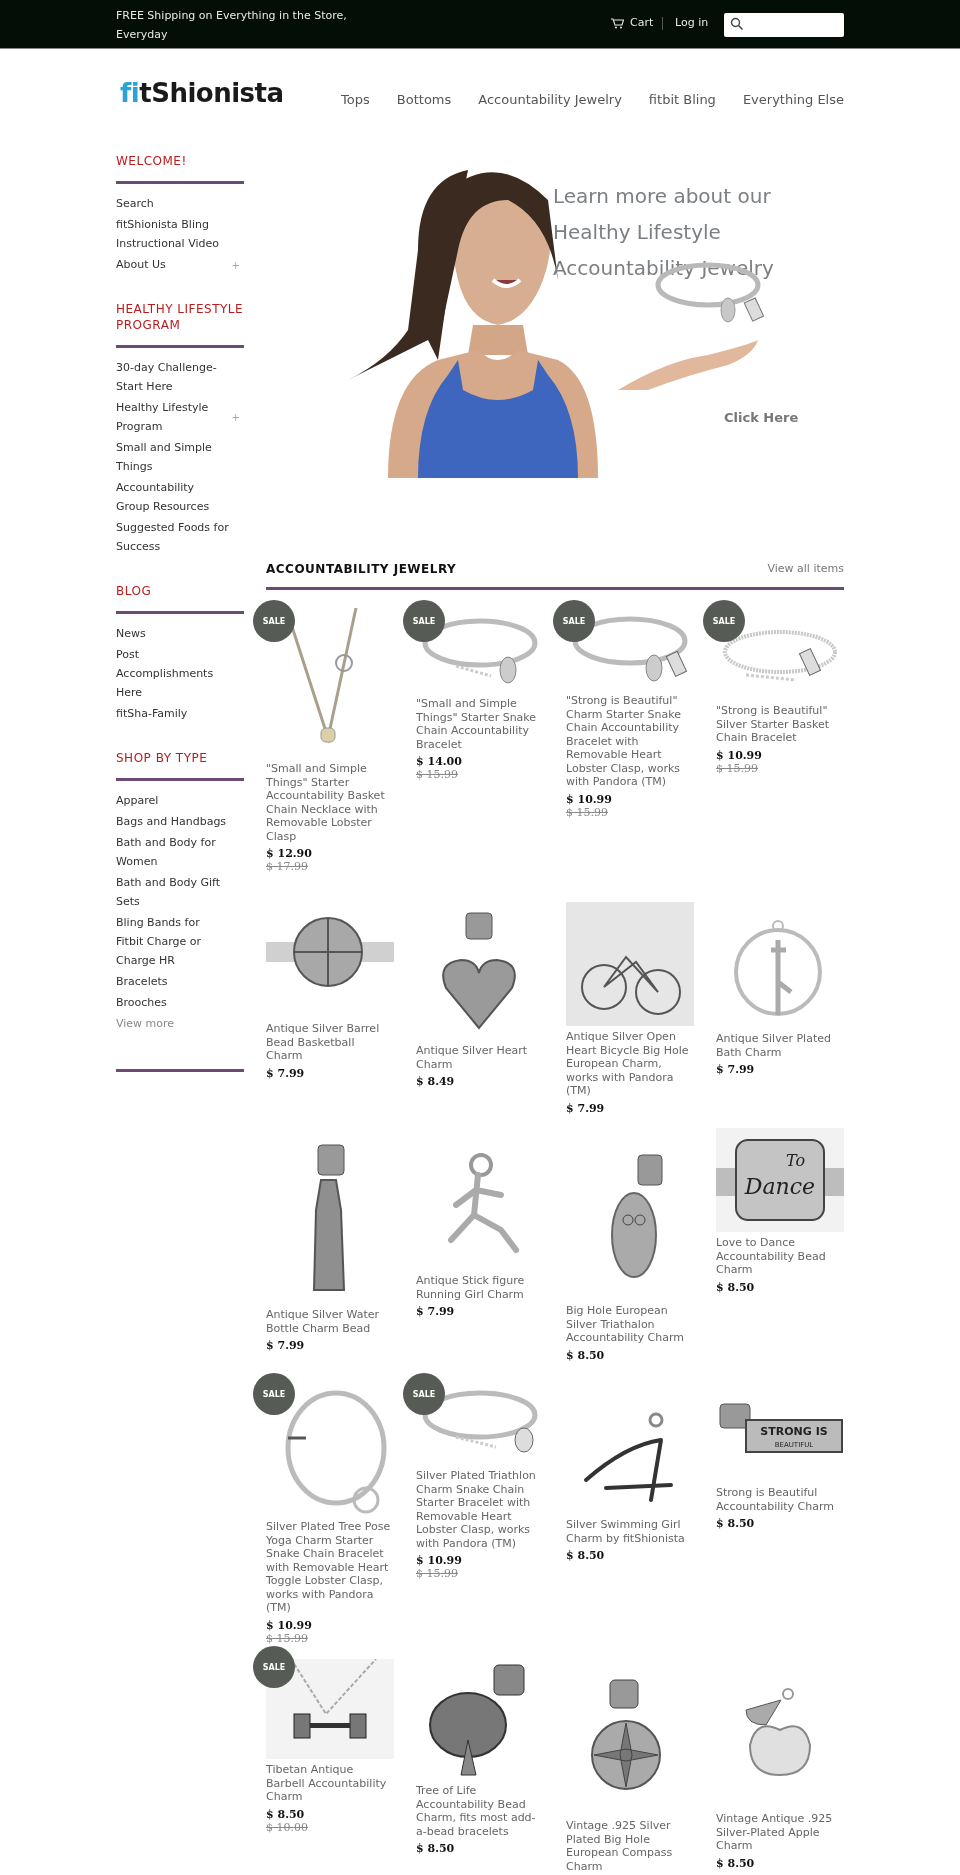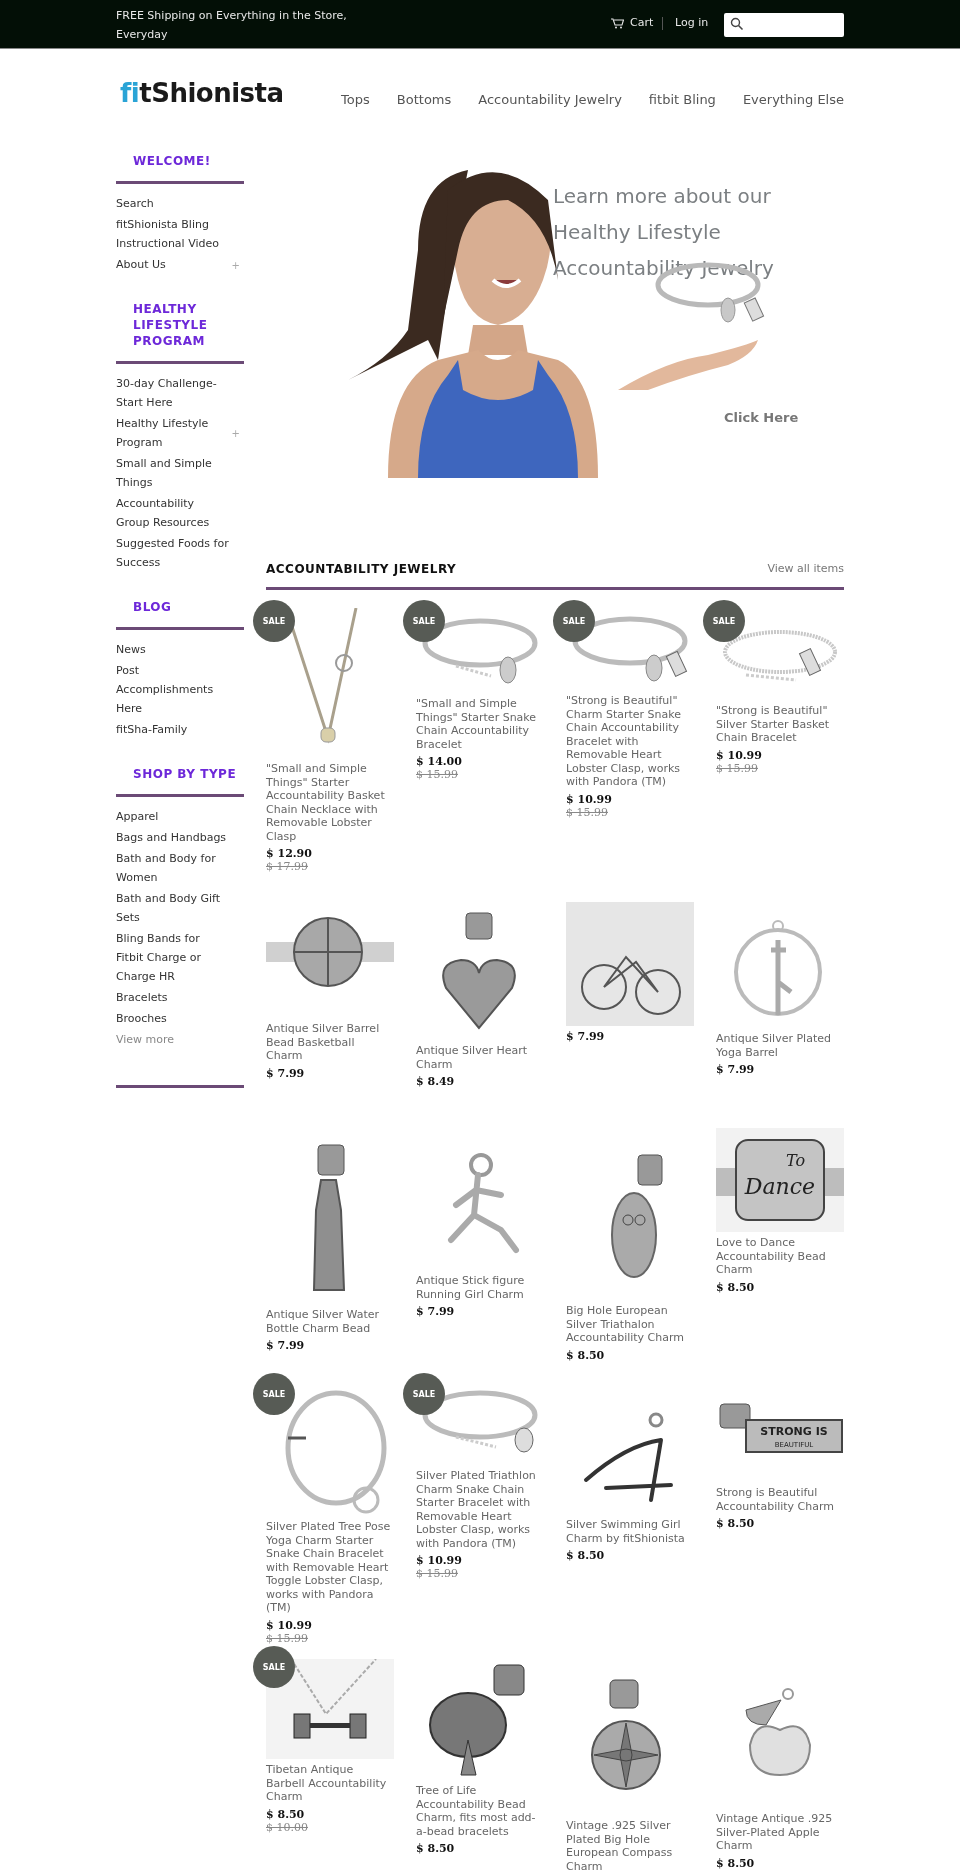--- a/index.html
+++ b/index.html
@@ -10,21 +10,21 @@
   .topbar .sep { position: absolute; left: 662px; top: 17px; width: 1px; height: 13px; background: #555; }
   .topbar .login { position: absolute; left: 675px; top: 16px; font-size: 11px; color: #e8e8e8; }
   .topbar .search { position: absolute; left: 724px; top: 13px; width: 120px; height: 24px; background: #fff; border-radius: 2px; }
   .topbar .search .icon { position: absolute; left: 6px; top: 4px; width: 14px; height: 14px; }
   .topbar .search input { position: absolute; left: 24px; top: 2px; width: 92px; height: 20px; border: none; outline: none; font-size: 11px; background: transparent; }
   .logo { position: absolute; left: 120px; top: 78px; font-size: 26px; font-family: "DejaVu Sans", sans-serif; font-weight: bold; color: #1a1a1a; letter-spacing: -0.5px; }
   .logo .f { color: #2aa4d6; }
   .nav { position: absolute; top: 92px; right: 116px; display: flex; gap: 27px; font-size: 13px; color: #555; }
   .nav span { cursor: pointer; }
   .sidebar { position: absolute; left: 116px; top: 150px; width: 128px; }
-  .sb-h { font-size: 12px; font-weight: bold; color: #6d28d9; letter-spacing: 0.5px; line-height: 16px; padding-top: 3px; margin-left: 17px; }
+  .sb-h { font-size: 12px; font-weight: normal; color: #b91c1c; letter-spacing: 0.5px; line-height: 16px; padding-top: 3px; }
   .sb-rule { height: 3px; background: #6b4a76; margin: 12px 0 10px 0; }
   .sb-item { font-size: 11px; line-height: 19px; color: #333; position: relative; padding-right: 14px; margin-bottom: 2px; }
   .sb-item .plus { position: absolute; right: 4px; top: 50%; transform: translateY(-50%); font-size: 10px; color: #aaa; }
   .sb-more { font-size: 11px; line-height: 19px; color: #888; }
   .sb-gap { height: 22px; }
   .hero { position: absolute; left: 308px; top: 160px; width: 536px; height: 318px; overflow: hidden; background: #fff; }
   .hero .woman { position: absolute; left: 40px; top: 0; width: 300px; height: 318px; }
   .hero .head-text { position: absolute; left: 245px; top: 18px; font-size: 20px; line-height: 36px; color: #7b7f82; font-family: "DejaVu Sans", sans-serif; width: 300px; }
   .hero .click { position: absolute; left: 416px; top: 250px; font-size: 13px; font-weight: bold; color: #777; }
   .sec-head { position: absolute; left: 266px; top: 560px; width: 578px; height: 30px; border-bottom: 3px solid #6b4a76; }
@@ -218,32 +218,33 @@
 </div>
 
 <div class="product" style="left:566px;top:902px">
   <div class="img" style="height:124px;background:#e6e6e6">
     <svg width="128" height="124" viewBox="0 0 128 124">
         <circle cx="38" cy="85" r="22" fill="none" stroke="#555" stroke-width="2"></circle>
         <circle cx="92" cy="90" r="22" fill="none" stroke="#555" stroke-width="2"></circle>
         <path d="M38 85 L60 55 L92 90 L70 60 Z" fill="none" stroke="#555" stroke-width="2"></path>
       </svg>
   </div>
+  <div class="name">Antique Silver Open Heart Bicycle Big Hole European Charm, works with Pandora (TM)</div>
   <div class="price">$ 7.99</div>
 </div>
 
 <div class="product" style="left:716px;top:910px">
   <div class="img" style="height:118px">
     <svg width="128" height="118" viewBox="0 0 128 118">
         <circle cx="62" cy="62" r="42" fill="none" stroke="#bbb" stroke-width="4"></circle>
         <circle cx="62" cy="16" r="5" fill="none" stroke="#bbb" stroke-width="2"></circle>
         <path d="M62 30 L62 105 M55 40 L70 40 M62 72 L75 82" stroke="#aaa" stroke-width="5"></path>
       </svg>
   </div>
-  <div class="name">Antique Silver Plated Yoga Barrel</div>
+  <div class="name">Antique Silver Plated Bath Charm</div>
   <div class="price">$ 7.99</div>
 </div>
 
 <div class="product" style="left:266px;top:1140px">
   <div class="img" style="height:164px">
     <svg width="128" height="164" viewBox="0 0 128 164">
         <rect x="52" y="5" width="26" height="30" rx="4" fill="#999" stroke="#555"></rect>
         <path d="M55 40 L70 40 L75 70 L78 150 L48 150 L50 70 Z" fill="#8f8f8f" stroke="#555" stroke-width="2"></path>
       </svg>
   </div>

